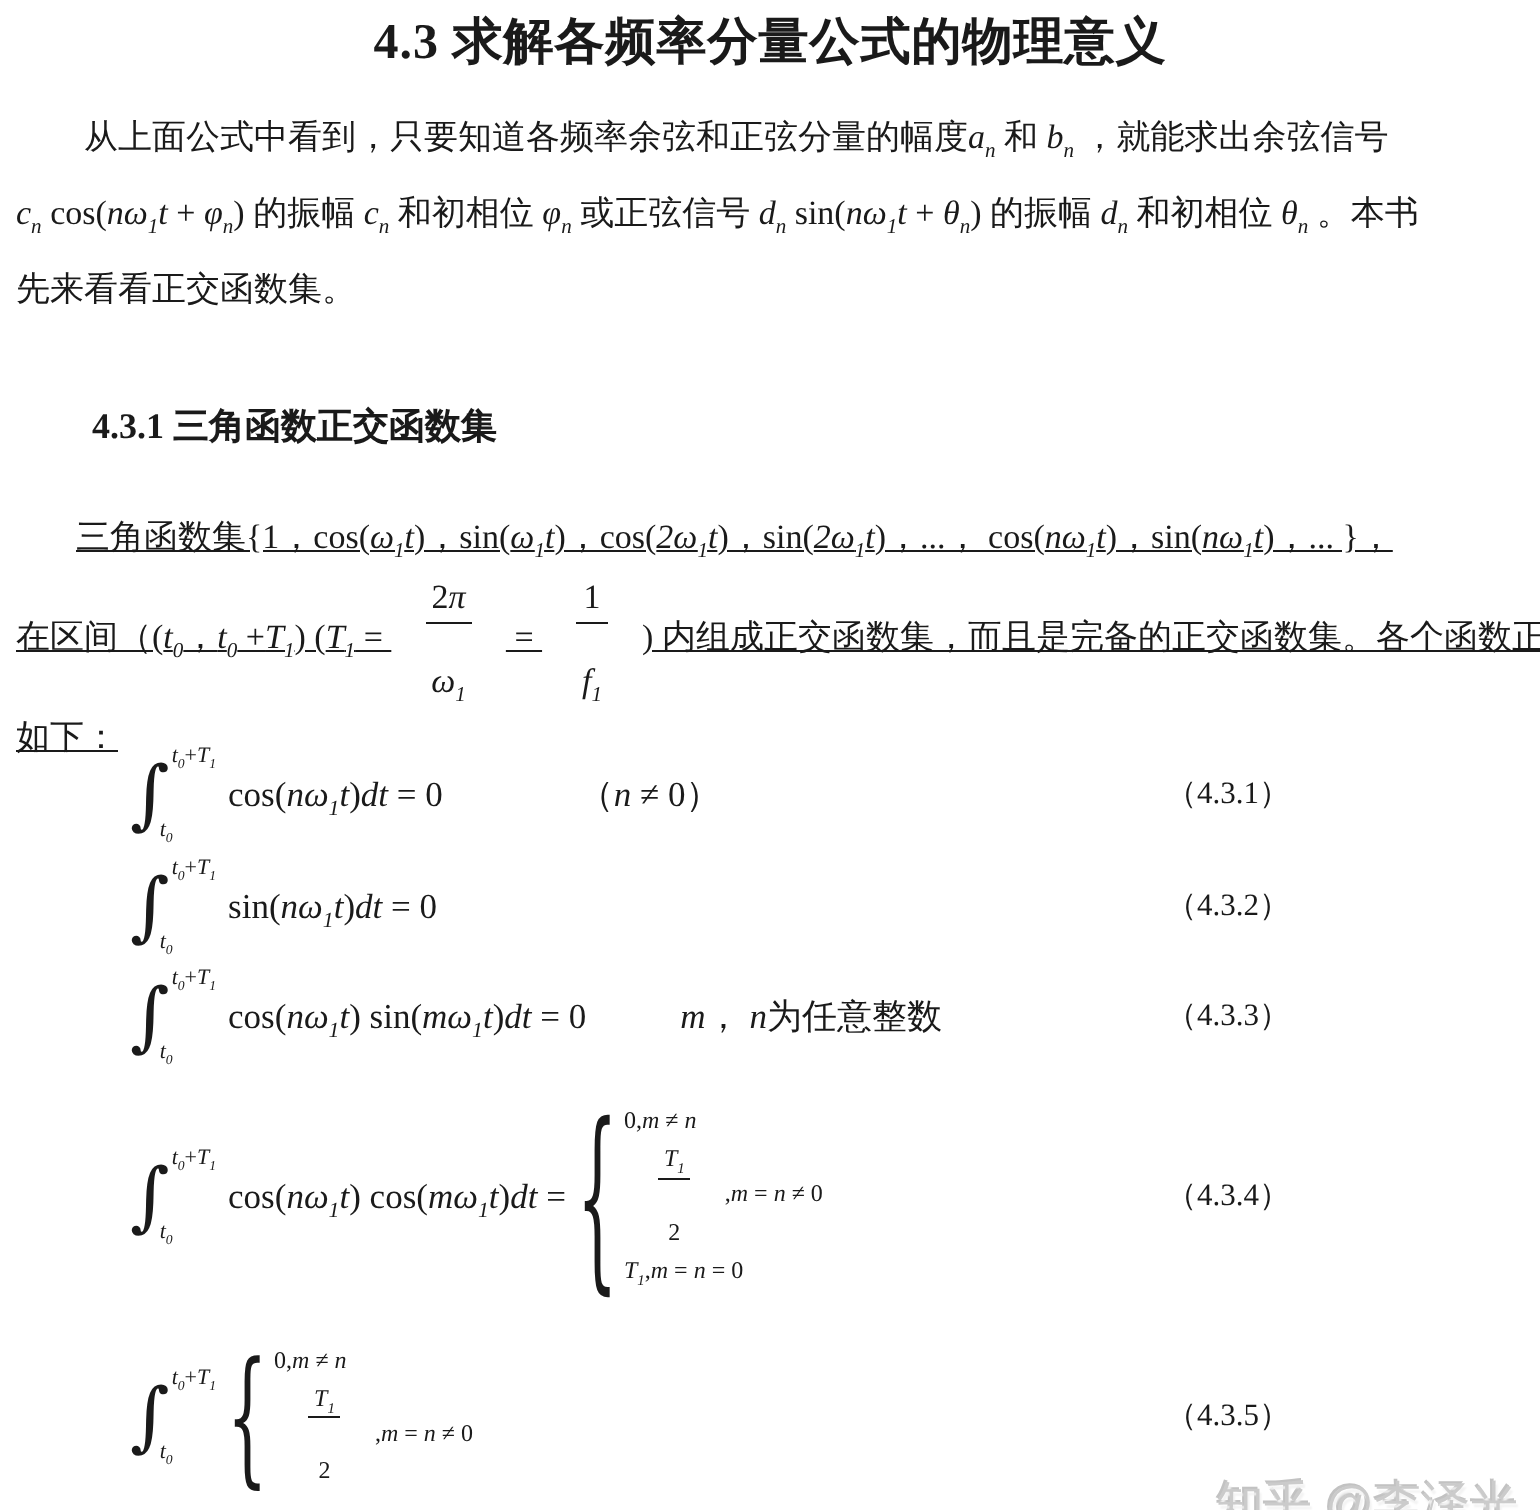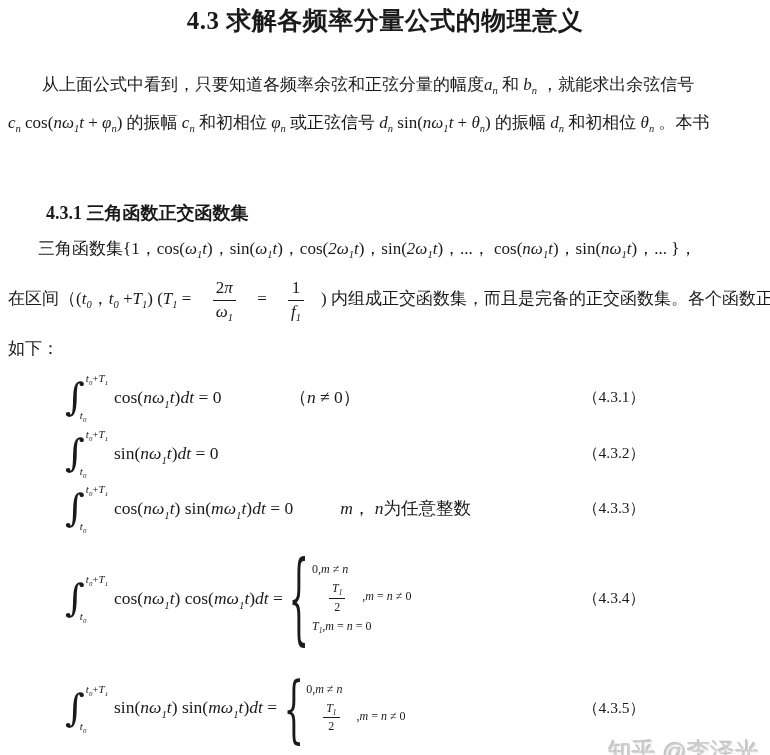--- a/index.html
+++ b/index.html
@@ -1,22 +1,22 @@
 <!DOCTYPE html>
 <html lang="zh"><head>
 <meta charset="utf-8">
 <style>
   html,body{margin:0;padding:0;background:#fff;}
   .page{position:relative;width:770px;height:755px;background:#ffffff;overflow:hidden;
         font-family:"Liberation Serif","DejaVu Serif",serif;color:#1a1a1a;}
   .title{position:absolute;top:4px;left:0;width:100%;text-align:center;
          font-size:25px;font-weight:700;margin:0;letter-spacing:.5px;}
   .para{position:absolute;left:8px;width:756px;font-size:17px;}
-  .para1{top:66px;}
-  .para2{top:230px;}
+  .para1{top:50px;}
+  .para2{top:250px;text-decoration:underline;}
   .tline{line-height:38px;height:38px;white-space:nowrap;}
   .tline.tall{height:62px;line-height:62px;}
   .indent1{padding-left:34px;}
   .indent2{padding-left:30px;}
   .section{position:absolute;top:201px;left:46px;font-size:18px;font-weight:700;margin:0;}
   sub{font-size:.62em;line-height:0;}
   i{font-style:italic;}
   
   .eq-row{position:absolute;left:65px;right:0;display:flex;align-items:center;font-size:17.5px;}
   .eq-body{margin-left:6px;white-space:nowrap;}
@@ -34,36 +34,37 @@
   .brace-box{display:flex;align-items:center;justify-content:center;width:16px;}
   .brace{display:inline-block;font-size:46px;line-height:1;transform-origin:center;font-weight:400;
          font-family:"DejaVu Serif",serif;}
   .b3{transform:scale(.7,2.15);}
   .b2{transform:scale(.7,1.6);}
   .case-col{display:inline-flex;flex-direction:column;justify-content:center;gap:5px;margin-left:5px;font-size:12px;}
   .case-line{white-space:nowrap;line-height:1.3;}
   
   .frac{display:inline-block;text-align:center;vertical-align:middle;margin:0 17px;line-height:1.1;}
   .fn{display:block;padding:0 3px 2px;}
-  .fd{display:block;border-top:1px solid #1a1a1a;padding:2px 3px 0;}
+  .fd{display:block;border-top:1px solid #1a1a1a;padding:20px 3px 0;}
   
   .watermark{position:absolute;left:608px;top:712px;font-size:24px;white-space:nowrap;
              font-family:"Liberation Sans","DejaVu Sans",sans-serif;color:#cbcbcb;
              text-shadow:1px 2px 1px #f3f3f3,-1px -1px 0 #c2c2c2;margin-top:24px;}
 </style>
 </head>
 <body>
 
 <div class="page">
 
   <h1 class="title">4.3  求解各频率分量公式的物理意义</h1>
 
   <div class="para para1">
     <div class="tline indent1">从上面公式中看到，只要知道各频率余弦和正弦分量的幅度<i>a<sub>n</sub></i> 和 <i>b<sub>n</sub></i> ，就能求出余弦信号</div>
     <div class="tline"><i>c<sub>n</sub></i> cos(<i>nω<sub>1</sub>t</i> + <i>φ<sub>n</sub></i>) 的振幅 <i>c<sub>n</sub></i> 和初相位 <i>φ<sub>n</sub></i> 或正弦信号 <i>d<sub>n</sub></i> sin(<i>nω<sub>1</sub>t</i> + <i>θ<sub>n</sub></i>) 的振幅 <i>d<sub>n</sub></i> 和初相位 <i>θ<sub>n</sub></i> 。本书</div>
+    <div class="tline">先来看看正交函数集。</div>
   </div>
 
   <h2 class="section">4.3.1  三角函数正交函数集</h2>
 
   <div class="para para2">
     <div class="tline indent2">三角函数集{1，cos(<i>ω<sub>1</sub>t</i>)，sin(<i>ω<sub>1</sub>t</i>)，cos(<i>2ω<sub>1</sub>t</i>)，sin(<i>2ω<sub>1</sub>t</i>)，...， cos(<i>nω<sub>1</sub>t</i>)，sin(<i>nω<sub>1</sub>t</i>)，... }，</div>
     <div class="tline tall">在区间（(<i>t<sub>0</sub></i>，<i>t<sub>0</sub></i> +<i>T<sub>1</sub></i>) (<i>T<sub>1</sub></i> = <span class="frac"><span class="fn">2<i>π</i></span><span class="fd"><i>ω<sub>1</sub></i></span></span> = <span class="frac"><span class="fn">1</span><span class="fd"><i>f<sub>1</sub></i></span></span>) 内组成正交函数集，而且是完备的正交函数集。各个函数正交性</div>
     <div class="tline">如下：</div>
   </div>
 
@@ -128,21 +129,20 @@
   </div>
 
   <div class="eq-row" style="top:660px;height:95px;">
     <span class="intg">
       <span class="int-sign">∫</span>
       <span class="int-lims">
         <span class="int-up"><i>t<sub>0</sub></i>+<i>T<sub>1</sub></i></span>
         <span class="int-lo"><i>t<sub>0</sub></i></span>
       </span>
     </span>
-    <span class="eq-body">sin(<i>nω<sub>1</sub>t</i>) sin(<i>mω<sub>1</sub>t</i>)<i>dt</i> =</span>
     <span class="cases">
       <span class="brace-box">
           <span class="brace b2">{</span>
         </span>
       <span class="case-col">
         <span class="case-line">0,<i>m</i> ≠ <i>n</i></span>
         <span class="case-line"><span class="frac"><span class="fn"><i>T<sub>1</sub></i></span><span class="fd">2</span></span>,<i>m</i> = <i>n</i> ≠ 0</span>
       </span>
     </span>
     <span class="eq-label">（4.3.5）</span>

